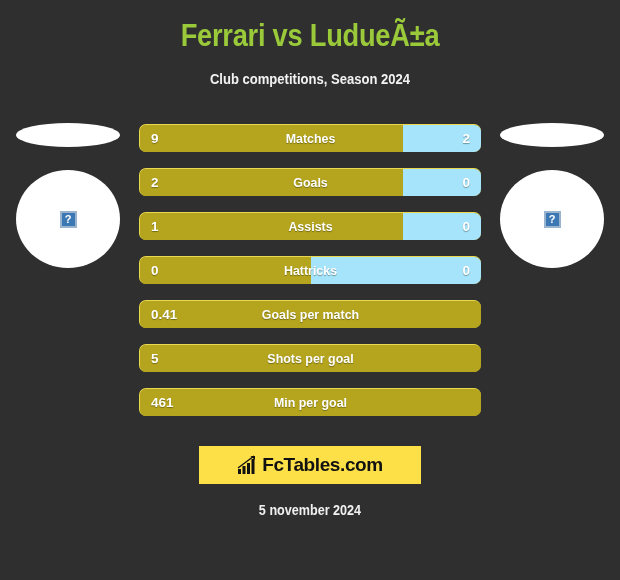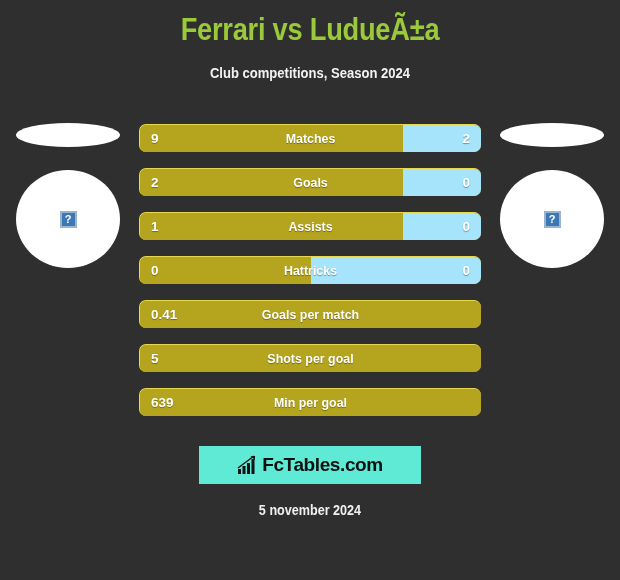--- a/index.html
+++ b/index.html
@@ -12,21 +12,21 @@
     height: 580px;
     background: #2f2f2f;
     font-family: "Liberation Sans", "DejaVu Sans", sans-serif;
     overflow: hidden;
     position: relative;
   }
 
   
   .header {
     width: 620px;
-    padding-top: 10px;
+    padding-top: 16px;
     text-align: center;
   }
   .title {
     color: #9ac93a;
     font-size: 31px;
     font-weight: bold;
     line-height: 40px;
     letter-spacing: -0.3px;
     transform: scaleX(0.88);
     transform-origin: center center;
@@ -139,21 +139,21 @@
   .bar-val-home { left: 11px;  text-align: left; }
   .bar-val-away { right: 11px; text-align: right; }
 
   
   .logo-box {
     position: absolute;
     left: 199px;
     top: 446px;
     width: 222px;
     height: 38px;
-    background: #5eead4;
+    background: #fde047;
     display: flex;
     align-items: center;
     justify-content: center;
     gap: 3px;
   }
   .logo-icon {
     display: block;
     width: 22px;
     height: 20px;
   }
@@ -239,21 +239,21 @@
       <div class="bar-val-home">0.41</div>
       <div class="bar-label">Goals per match</div>
     </div>
     <div class="bar-row">
       <div class="bar-fill-home" style="width: 100%;"></div>
       <div class="bar-val-home">5</div>
       <div class="bar-label">Shots per goal</div>
     </div>
     <div class="bar-row">
       <div class="bar-fill-home" style="width: 100%;"></div>
-      <div class="bar-val-home">639</div>
+      <div class="bar-val-home">461</div>
       <div class="bar-label">Min per goal</div>
     </div>
   </div>
 
 <div class="logo-box">
   <svg class="logo-icon" viewBox="0 0 22 20">
     <rect x="1" y="14" width="3" height="5" fill="#111111"></rect>
     <rect x="5.5" y="11" width="3" height="8" fill="#111111"></rect>
     <rect x="10" y="8" width="3" height="11" fill="#111111"></rect>
     <rect x="14.5" y="4" width="3" height="15" fill="#111111"></rect>

